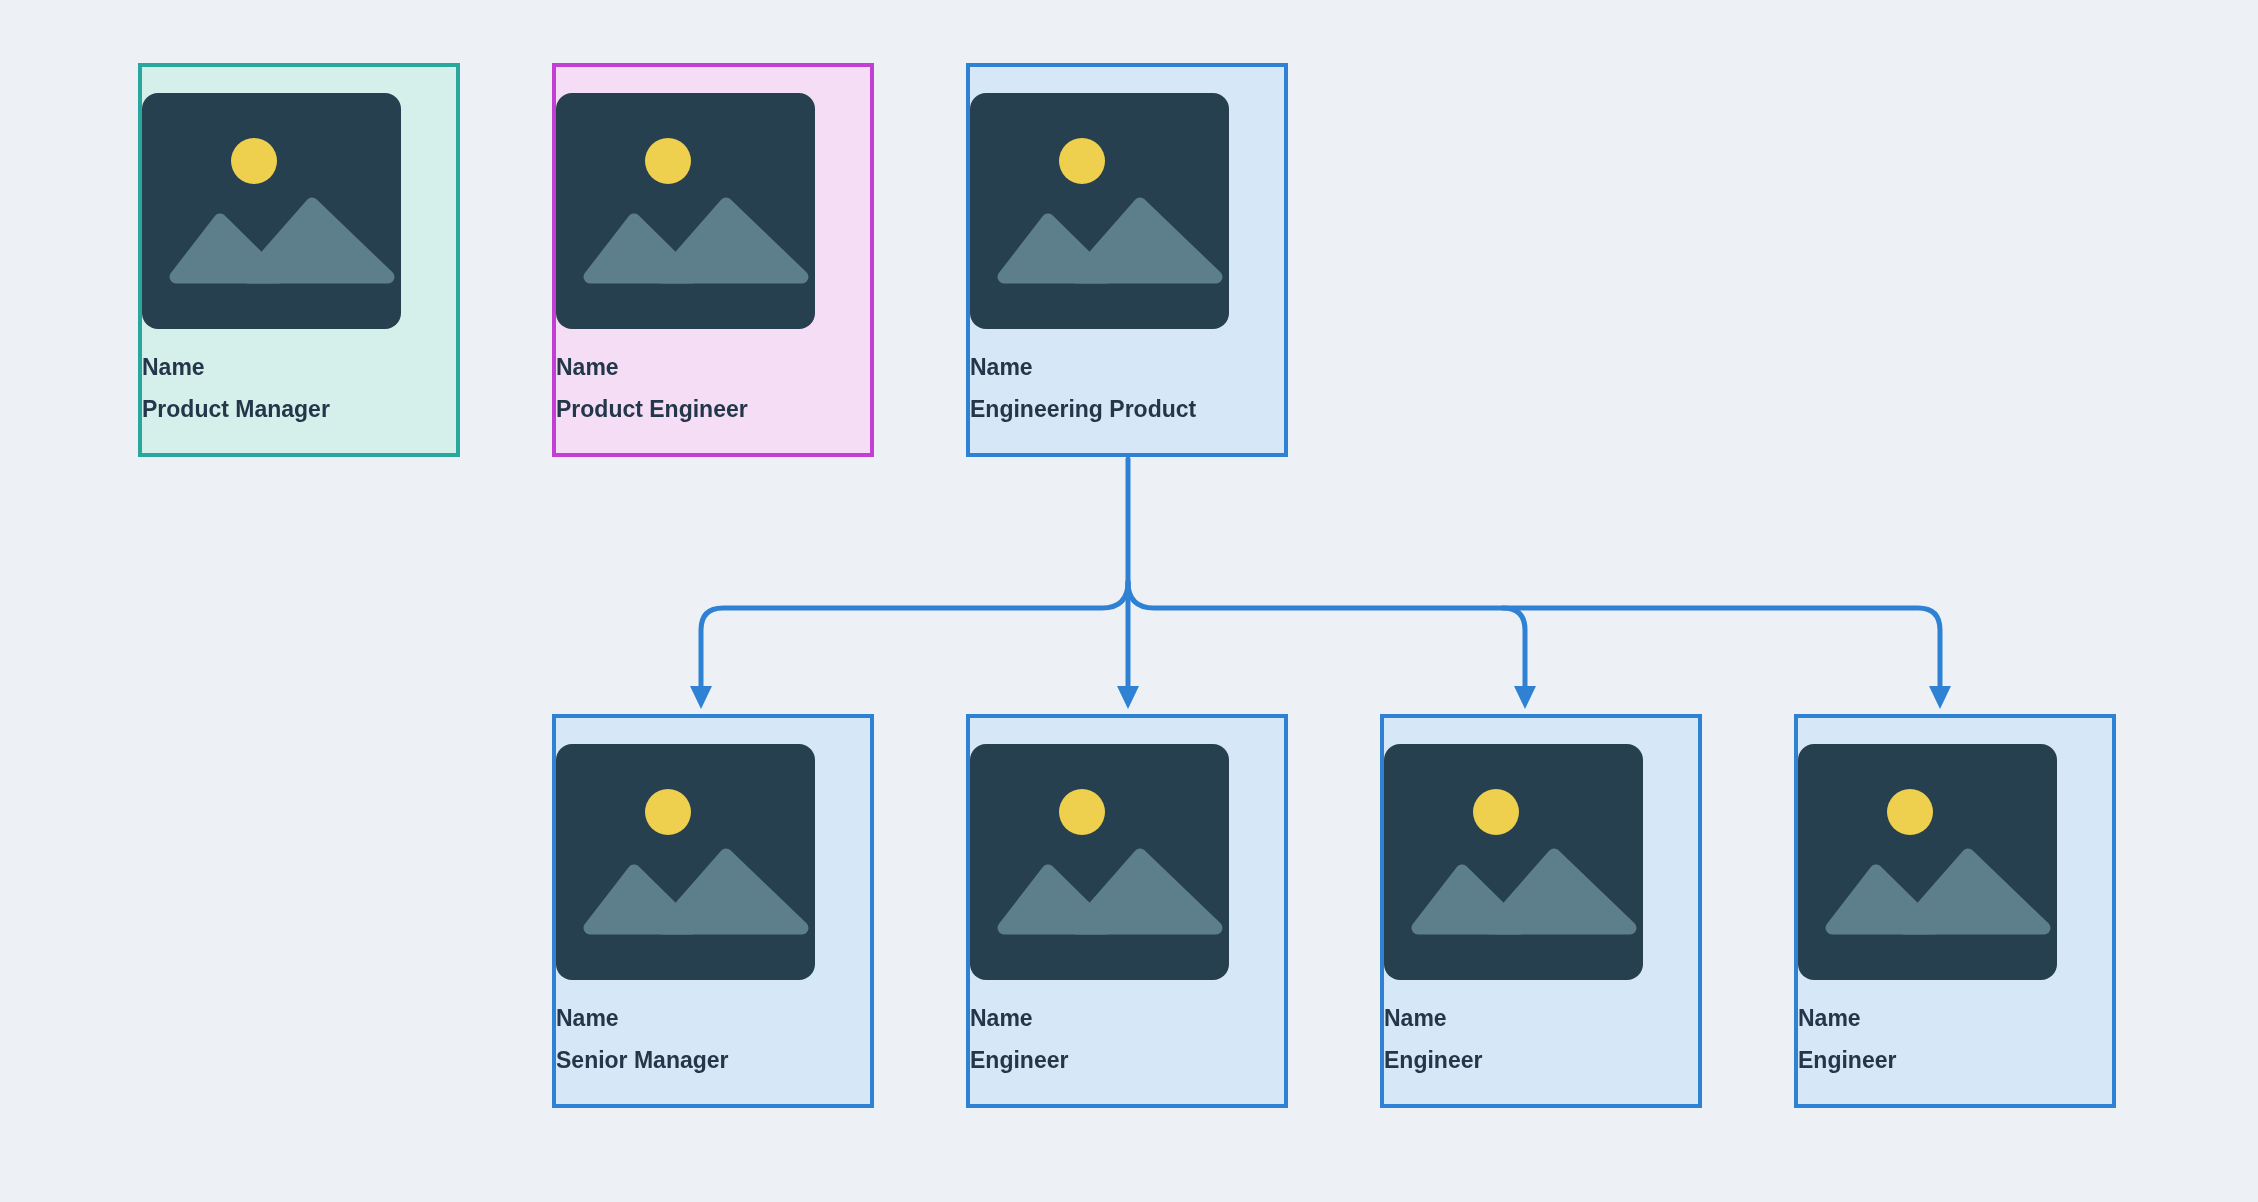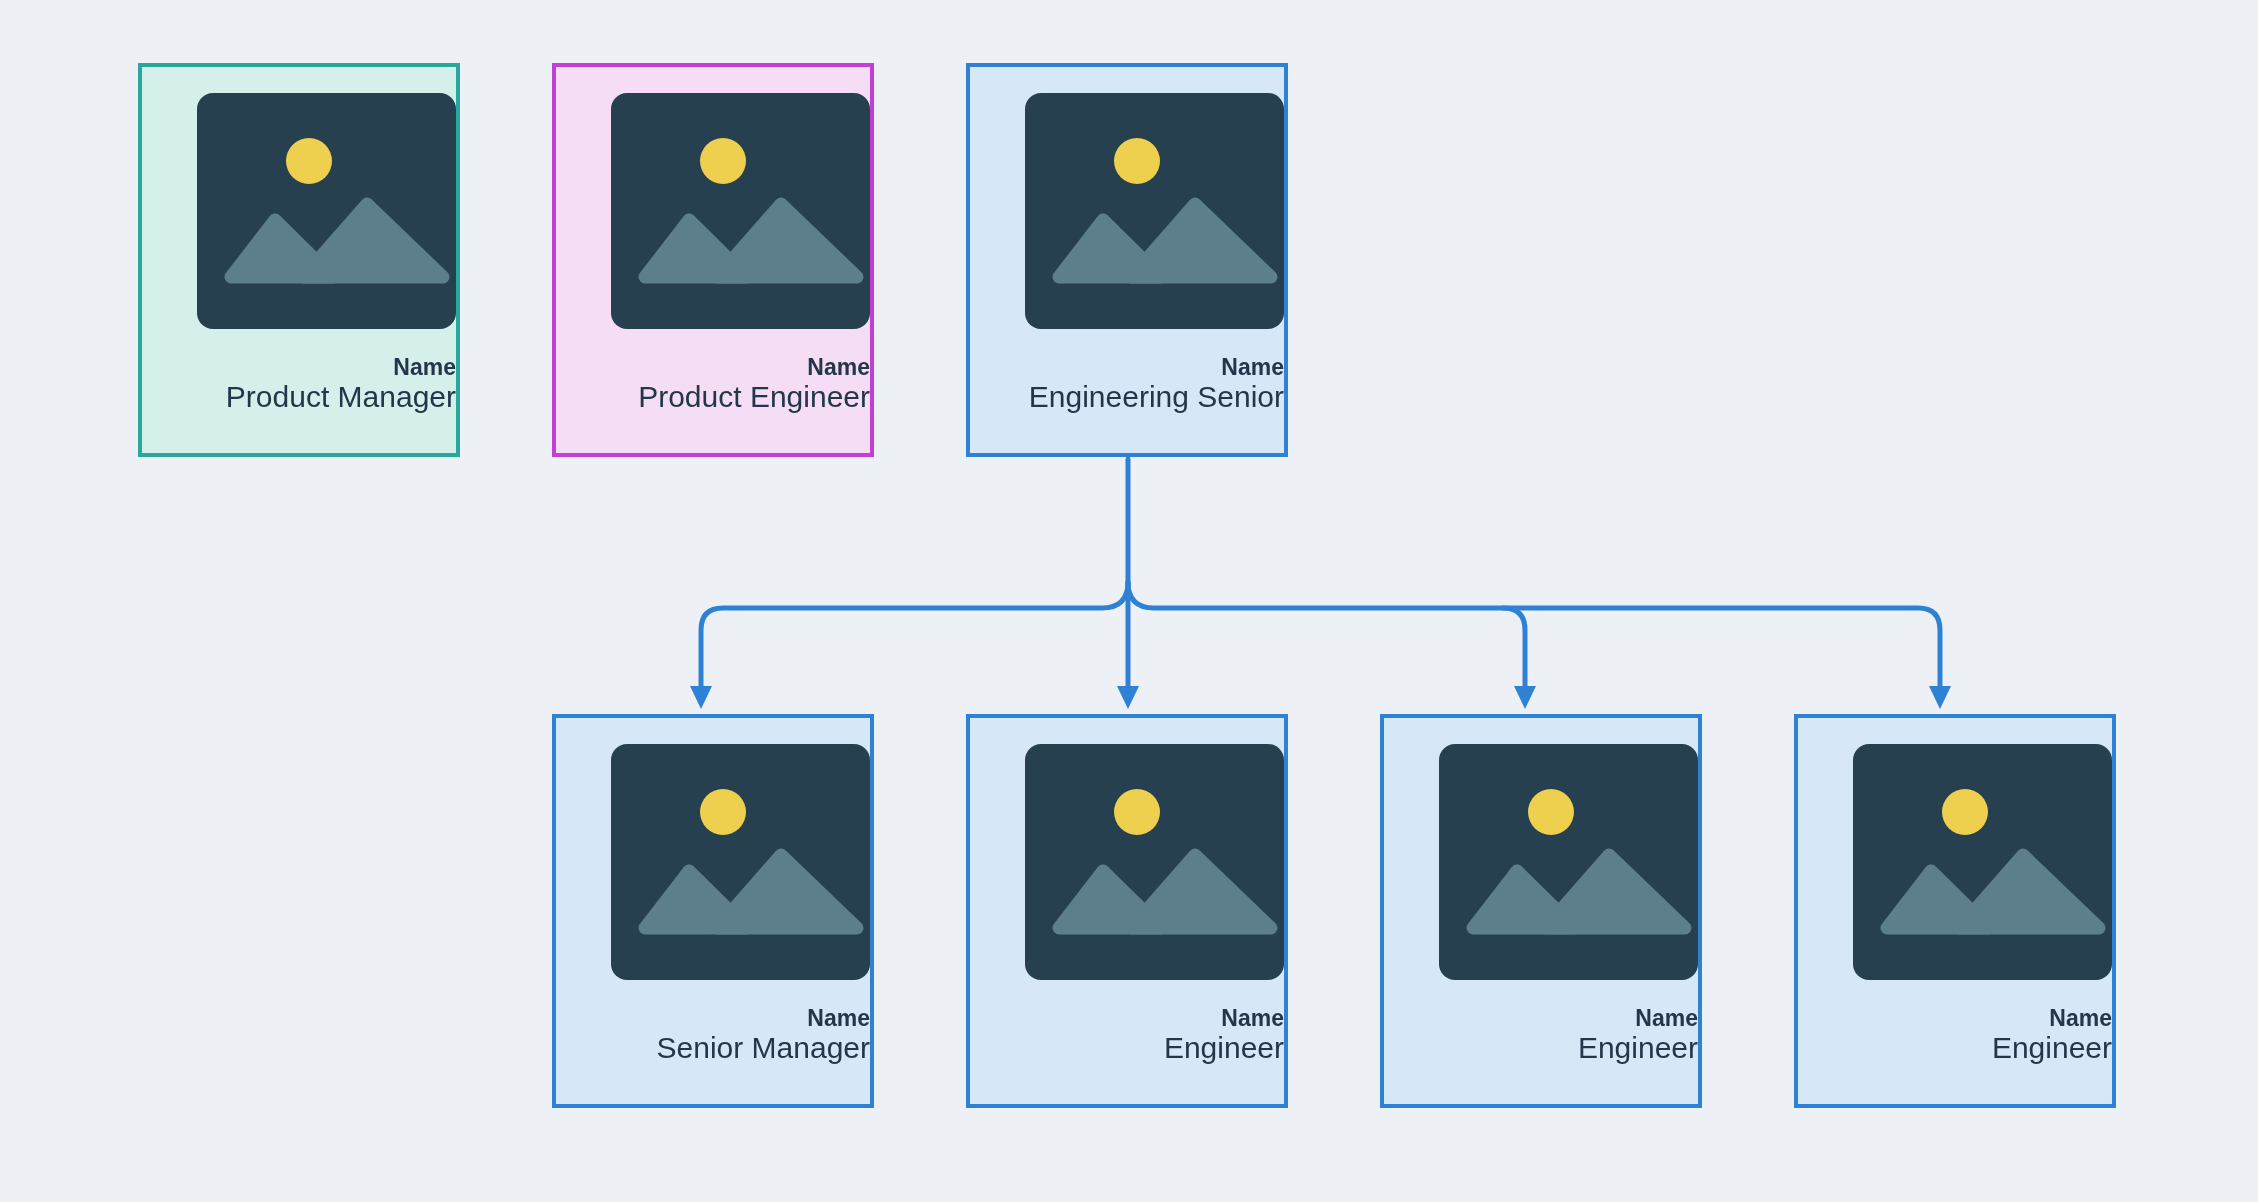--- a/index.html
+++ b/index.html
@@ -23,39 +23,39 @@
     height: 1202px;
   }
   .card {
     position: absolute;
     box-sizing: border-box;
     width: 322px;
     height: 394px;
     border: 4px solid #888;
     display: flex;
     flex-direction: column;
-    align-items: flex-end;
+    align-items: flex-start;
     padding-top: 26px;
   }
   .thumb {
     width: 259px;
     height: 236px;
     display: block;
   }
   .name {
     margin-top: 26px;
     font-size: 23px;
     font-weight: 700;
     line-height: 25px;
     text-align: center;
   }
   .role {
-    margin-top: 4px;
-    font-size: 30px;
-    font-weight: 400;
+    margin-top: 17px;
+    font-size: 23px;
+    font-weight: 700;
     line-height: 25px;
     text-align: center;
   }
 </style>
 </head>
 <body>
 
 <div id="canvas" style="background-color: rgb(237, 241, 245);">
 
   <svg id="connector-svg" viewBox="0 0 2258 1202">
@@ -97,21 +97,21 @@
   </div>
 
   <div class="card" style="left: 966px; top: 63px; border-color: rgb(46, 129, 211); background-color: rgb(214, 231, 247);">
     <svg class="thumb" viewBox="0 0 259 236">
       <rect x="0" y="0" width="259" height="236" rx="16" style="fill: rgb(39, 64, 79);"></rect>
       <circle cx="112" cy="68" r="23" style="fill: rgb(238, 208, 78);"></circle>
       <path d="M34 184 L78 127 L136 184 Z" stroke-width="13" stroke-linejoin="round" style="fill: rgb(93, 127, 140); stroke: rgb(93, 127, 140);"></path>
       <path d="M106 184 L170 111 L246 184 Z" stroke-width="13" stroke-linejoin="round" style="fill: rgb(93, 127, 140); stroke: rgb(93, 127, 140);"></path>
     </svg>
     <div class="name" style="color: rgb(36, 55, 74);">Name</div>
-    <div class="role" style="color: rgb(36, 55, 74);">Engineering Senior</div>
+    <div class="role" style="color: rgb(36, 55, 74);">Engineering Product</div>
   </div>
 
   <div class="card" style="left: 552px; top: 714px; border-color: rgb(46, 129, 211); background-color: rgb(214, 231, 247);">
     <svg class="thumb" viewBox="0 0 259 236">
       <rect x="0" y="0" width="259" height="236" rx="16" style="fill: rgb(39, 64, 79);"></rect>
       <circle cx="112" cy="68" r="23" style="fill: rgb(238, 208, 78);"></circle>
       <path d="M34 184 L78 127 L136 184 Z" stroke-width="13" stroke-linejoin="round" style="fill: rgb(93, 127, 140); stroke: rgb(93, 127, 140);"></path>
       <path d="M106 184 L170 111 L246 184 Z" stroke-width="13" stroke-linejoin="round" style="fill: rgb(93, 127, 140); stroke: rgb(93, 127, 140);"></path>
     </svg>
     <div class="name" style="color: rgb(36, 55, 74);">Name</div>

